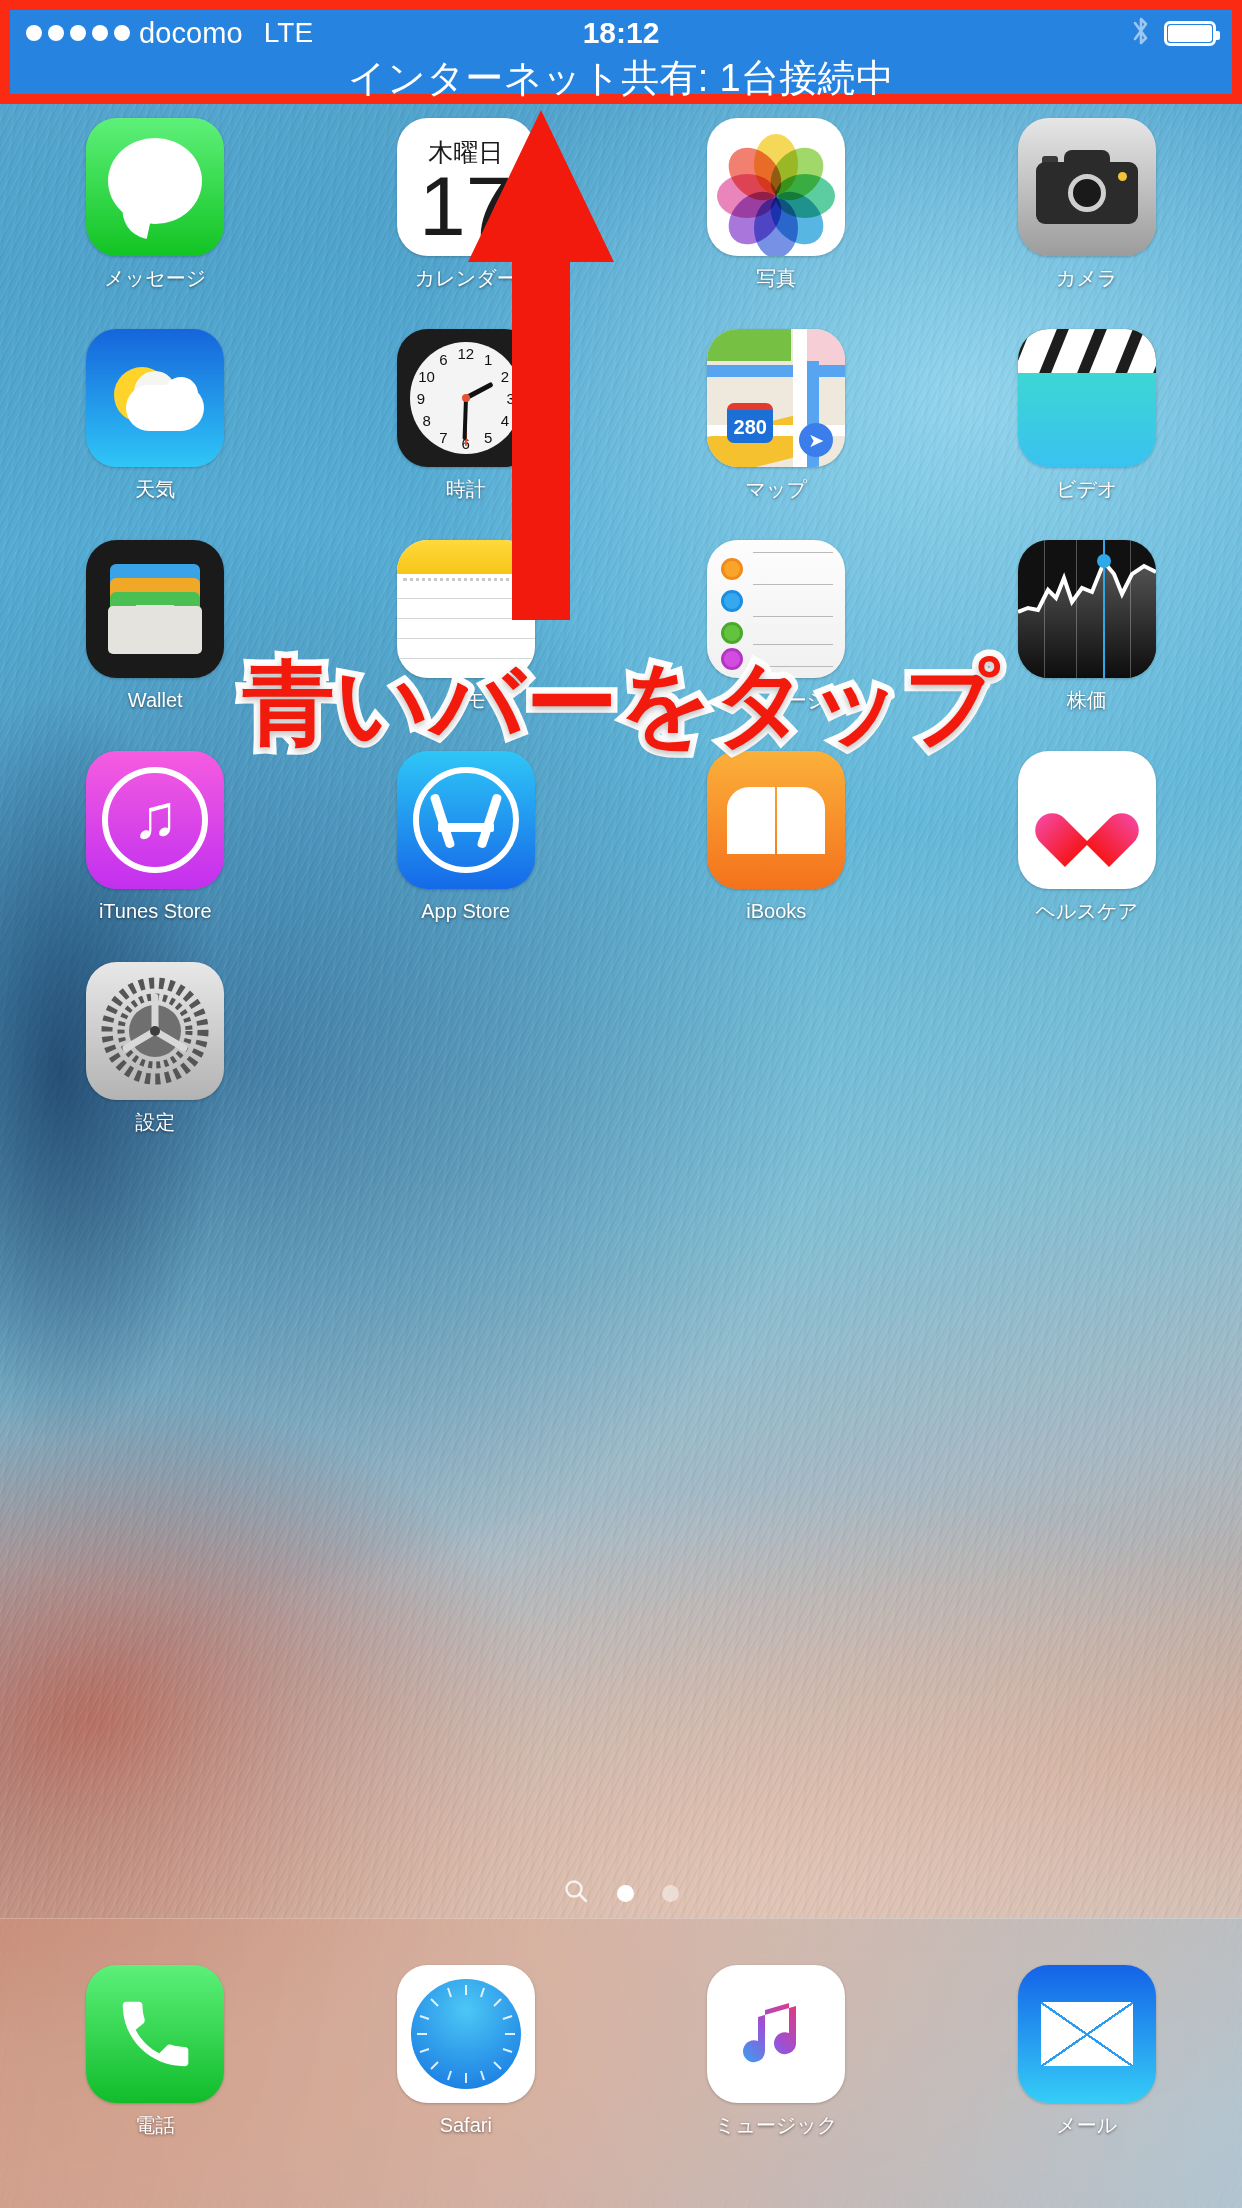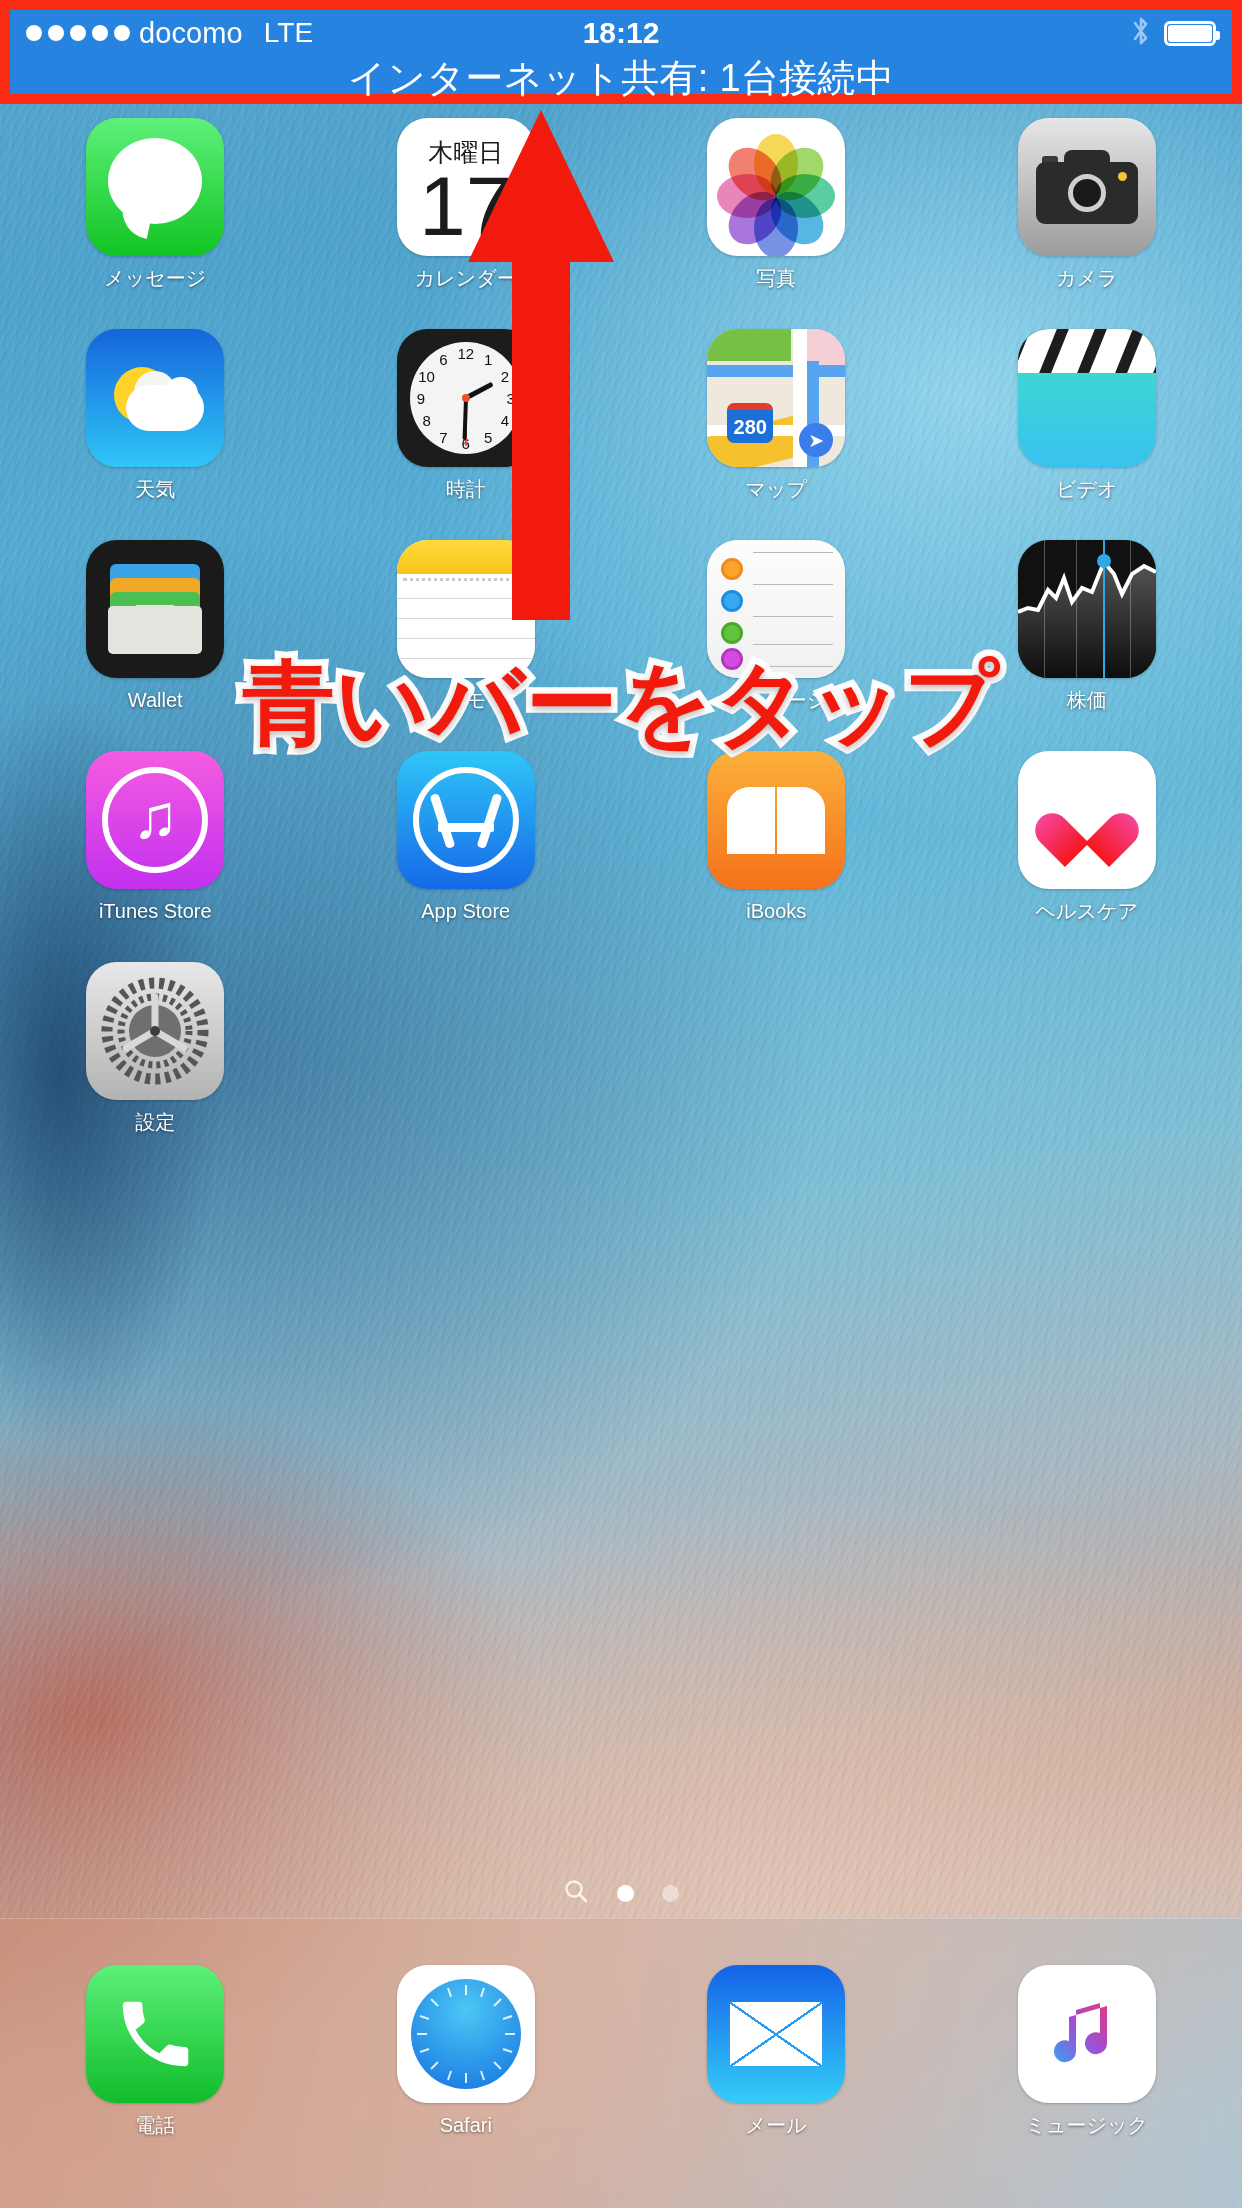--- a/index.html
+++ b/index.html
@@ -592,41 +592,41 @@
             </g>
             <path d="M84 26 L58 52 L52 58 Z" fill="#f4261c"></path>
             <path d="M26 84 L52 58 L58 52 Z" fill="#fff"></path>
           </svg>
         </div>
       </div>
       <div class="app-label">Safari</div>
     </div>
 
     <div class="cell">
-      <div class="app-icon ic-mail">
-        <span class="env"></span>
-      </div>
-      <div class="app-label">メール</div>
-    </div>
-
-    <div class="cell">
       <div class="app-icon ic-music">
         <svg width="90" height="90" viewBox="0 0 90 90">
           <defs>
             <linearGradient id="mg" x1="1" y1="0" x2="0" y2="1">
               <stop offset="0%" stop-color="#f2336a"></stop>
                 <stop offset="55%" stop-color="#9a51d8"></stop>
                 <stop offset="100%" stop-color="#3aa0f0"></stop>
             </linearGradient>
           </defs>
           <path d="M72 10 L34 21 L34 62 a11 11 0 1 1 -7 -10 L27 28 L65 17 L65 54 a11 11 0 1 1 -7 -10 L58 14 Z" fill="url(#mg)"></path>
         </svg>
       </div>
       <div class="app-label">ミュージック</div>
     </div>
+
+    <div class="cell">
+      <div class="app-icon ic-mail">
+        <span class="env"></span>
+      </div>
+      <div class="app-label">メール</div>
+    </div>
   </div>
 
   <svg id="arrow" viewBox="0 0 1242 2208">
     <polygon points="541,110 614,262 570,262 570,620 512,620 512,262 468,262" fill="#f21a0c"></polygon>
   </svg>
 
   <div id="callout">青いバーをタップ</div>
 
 </div>
 

